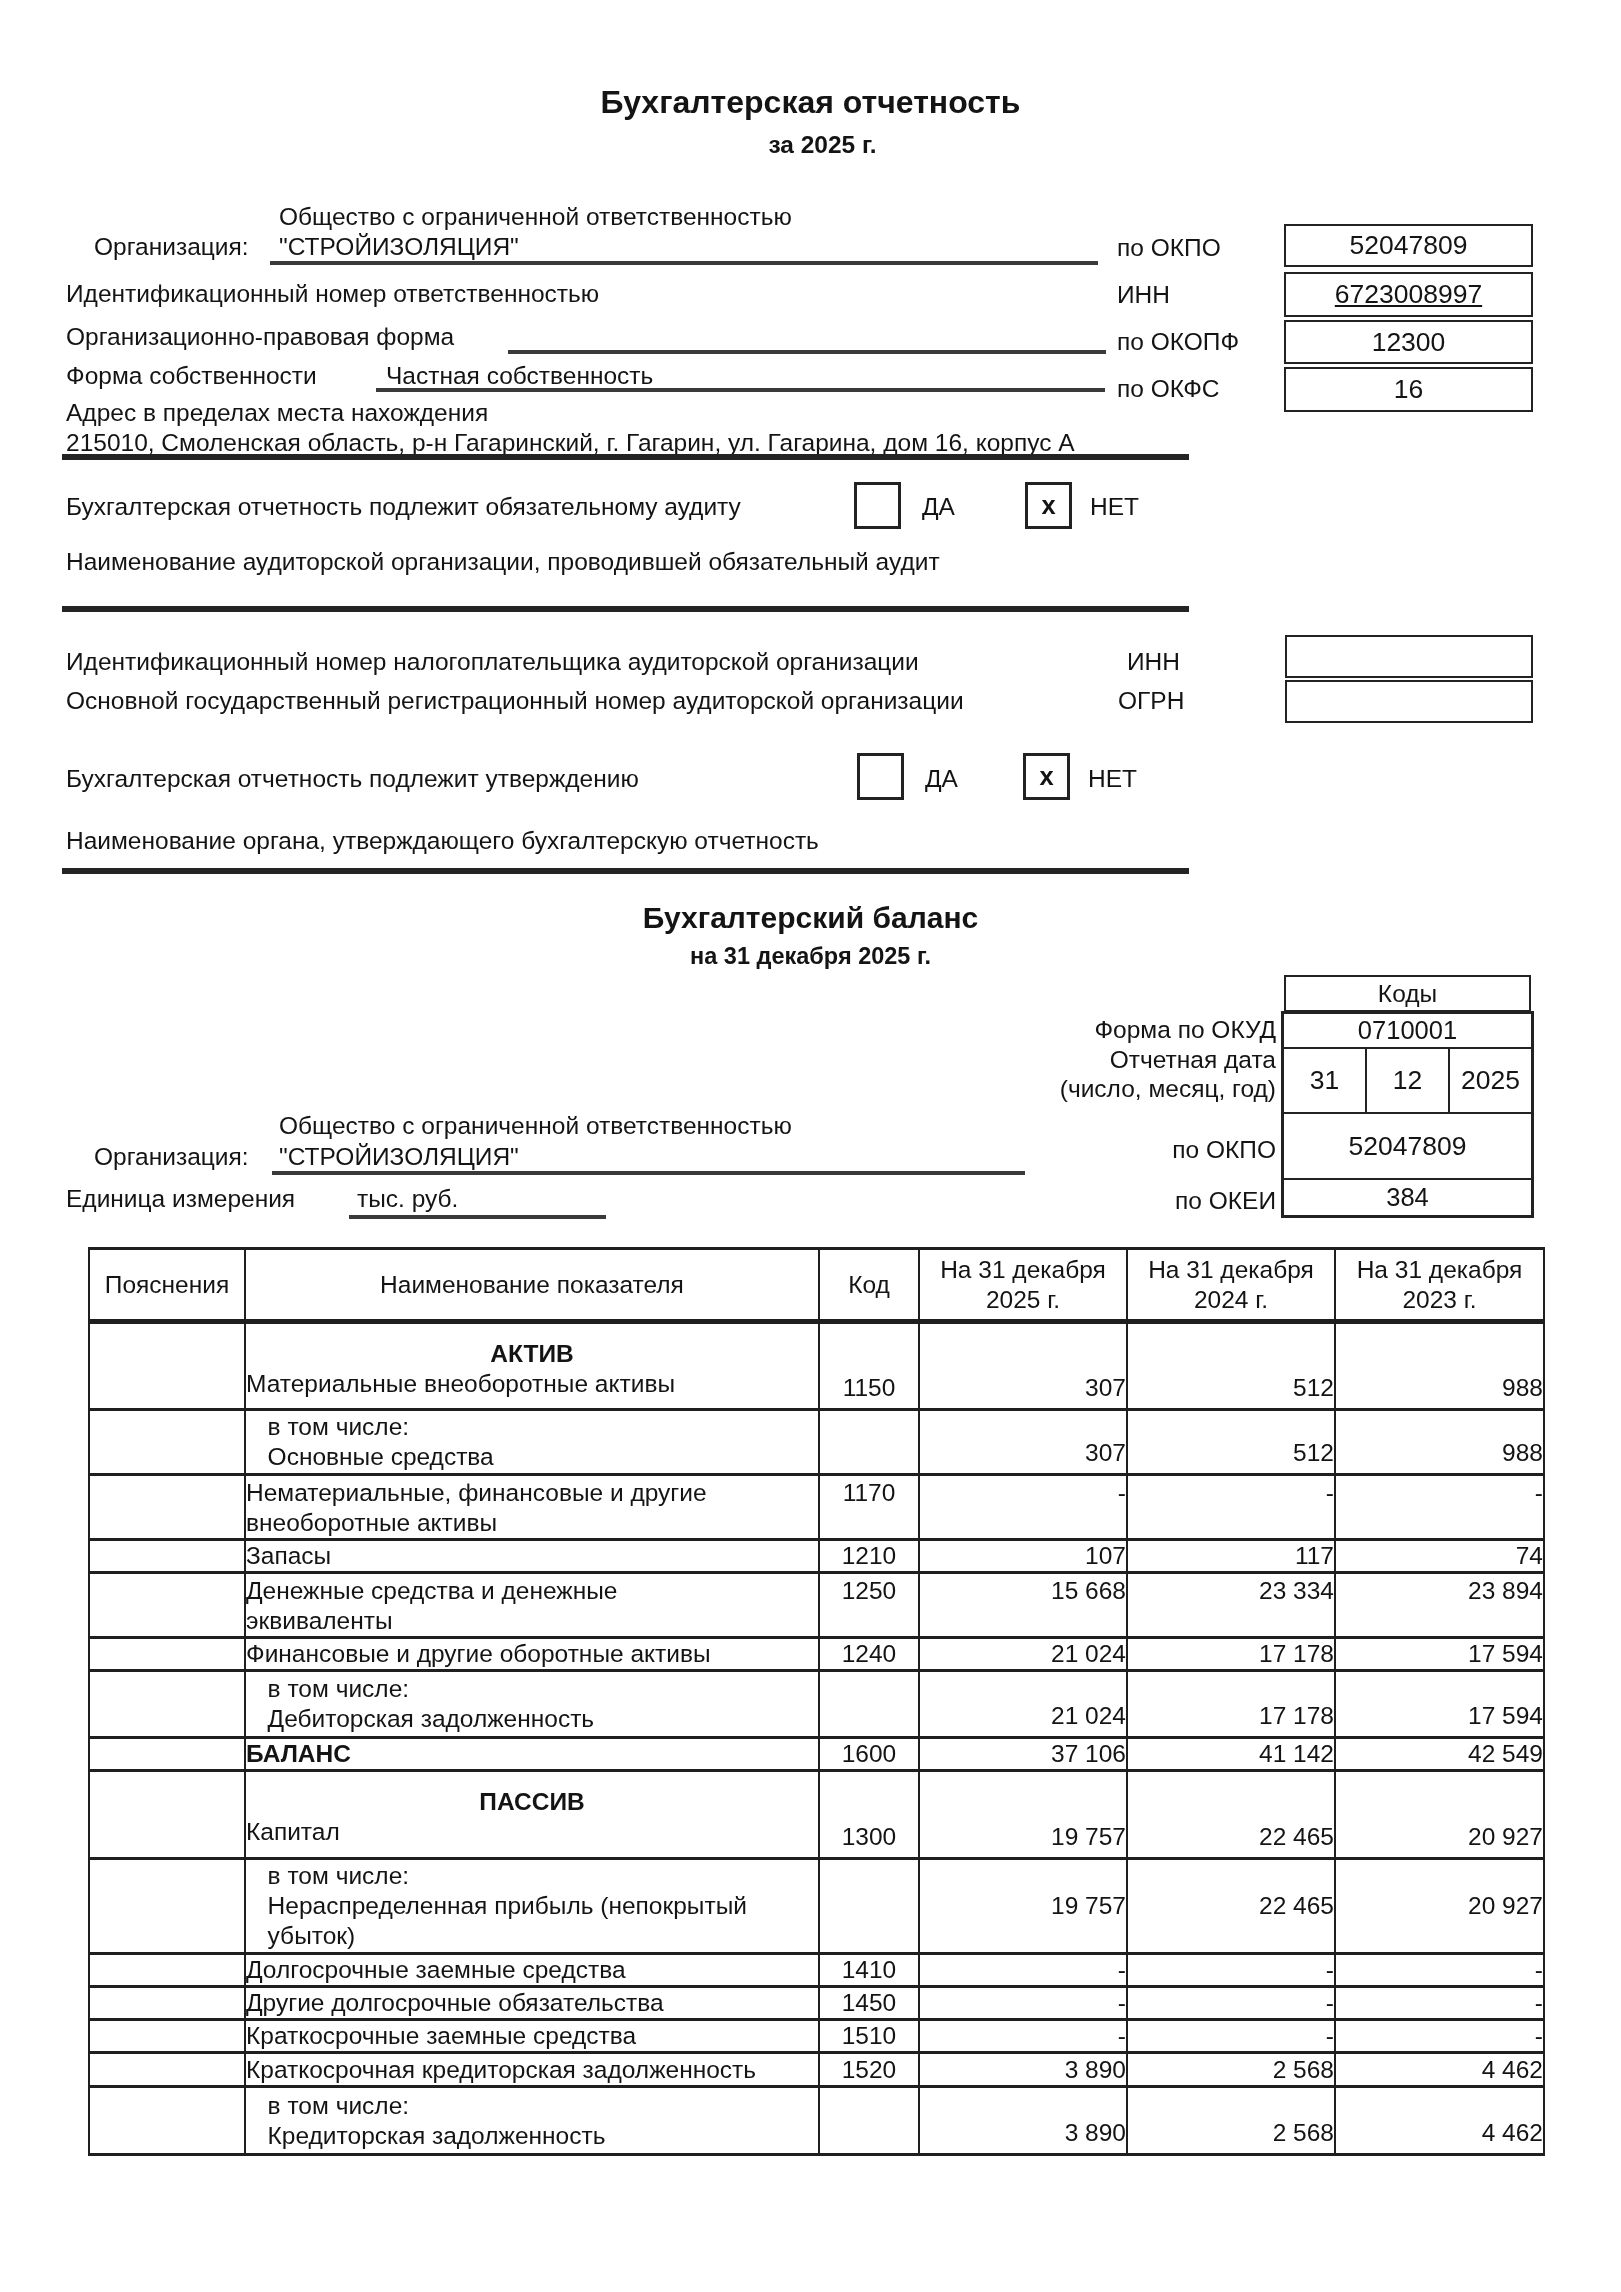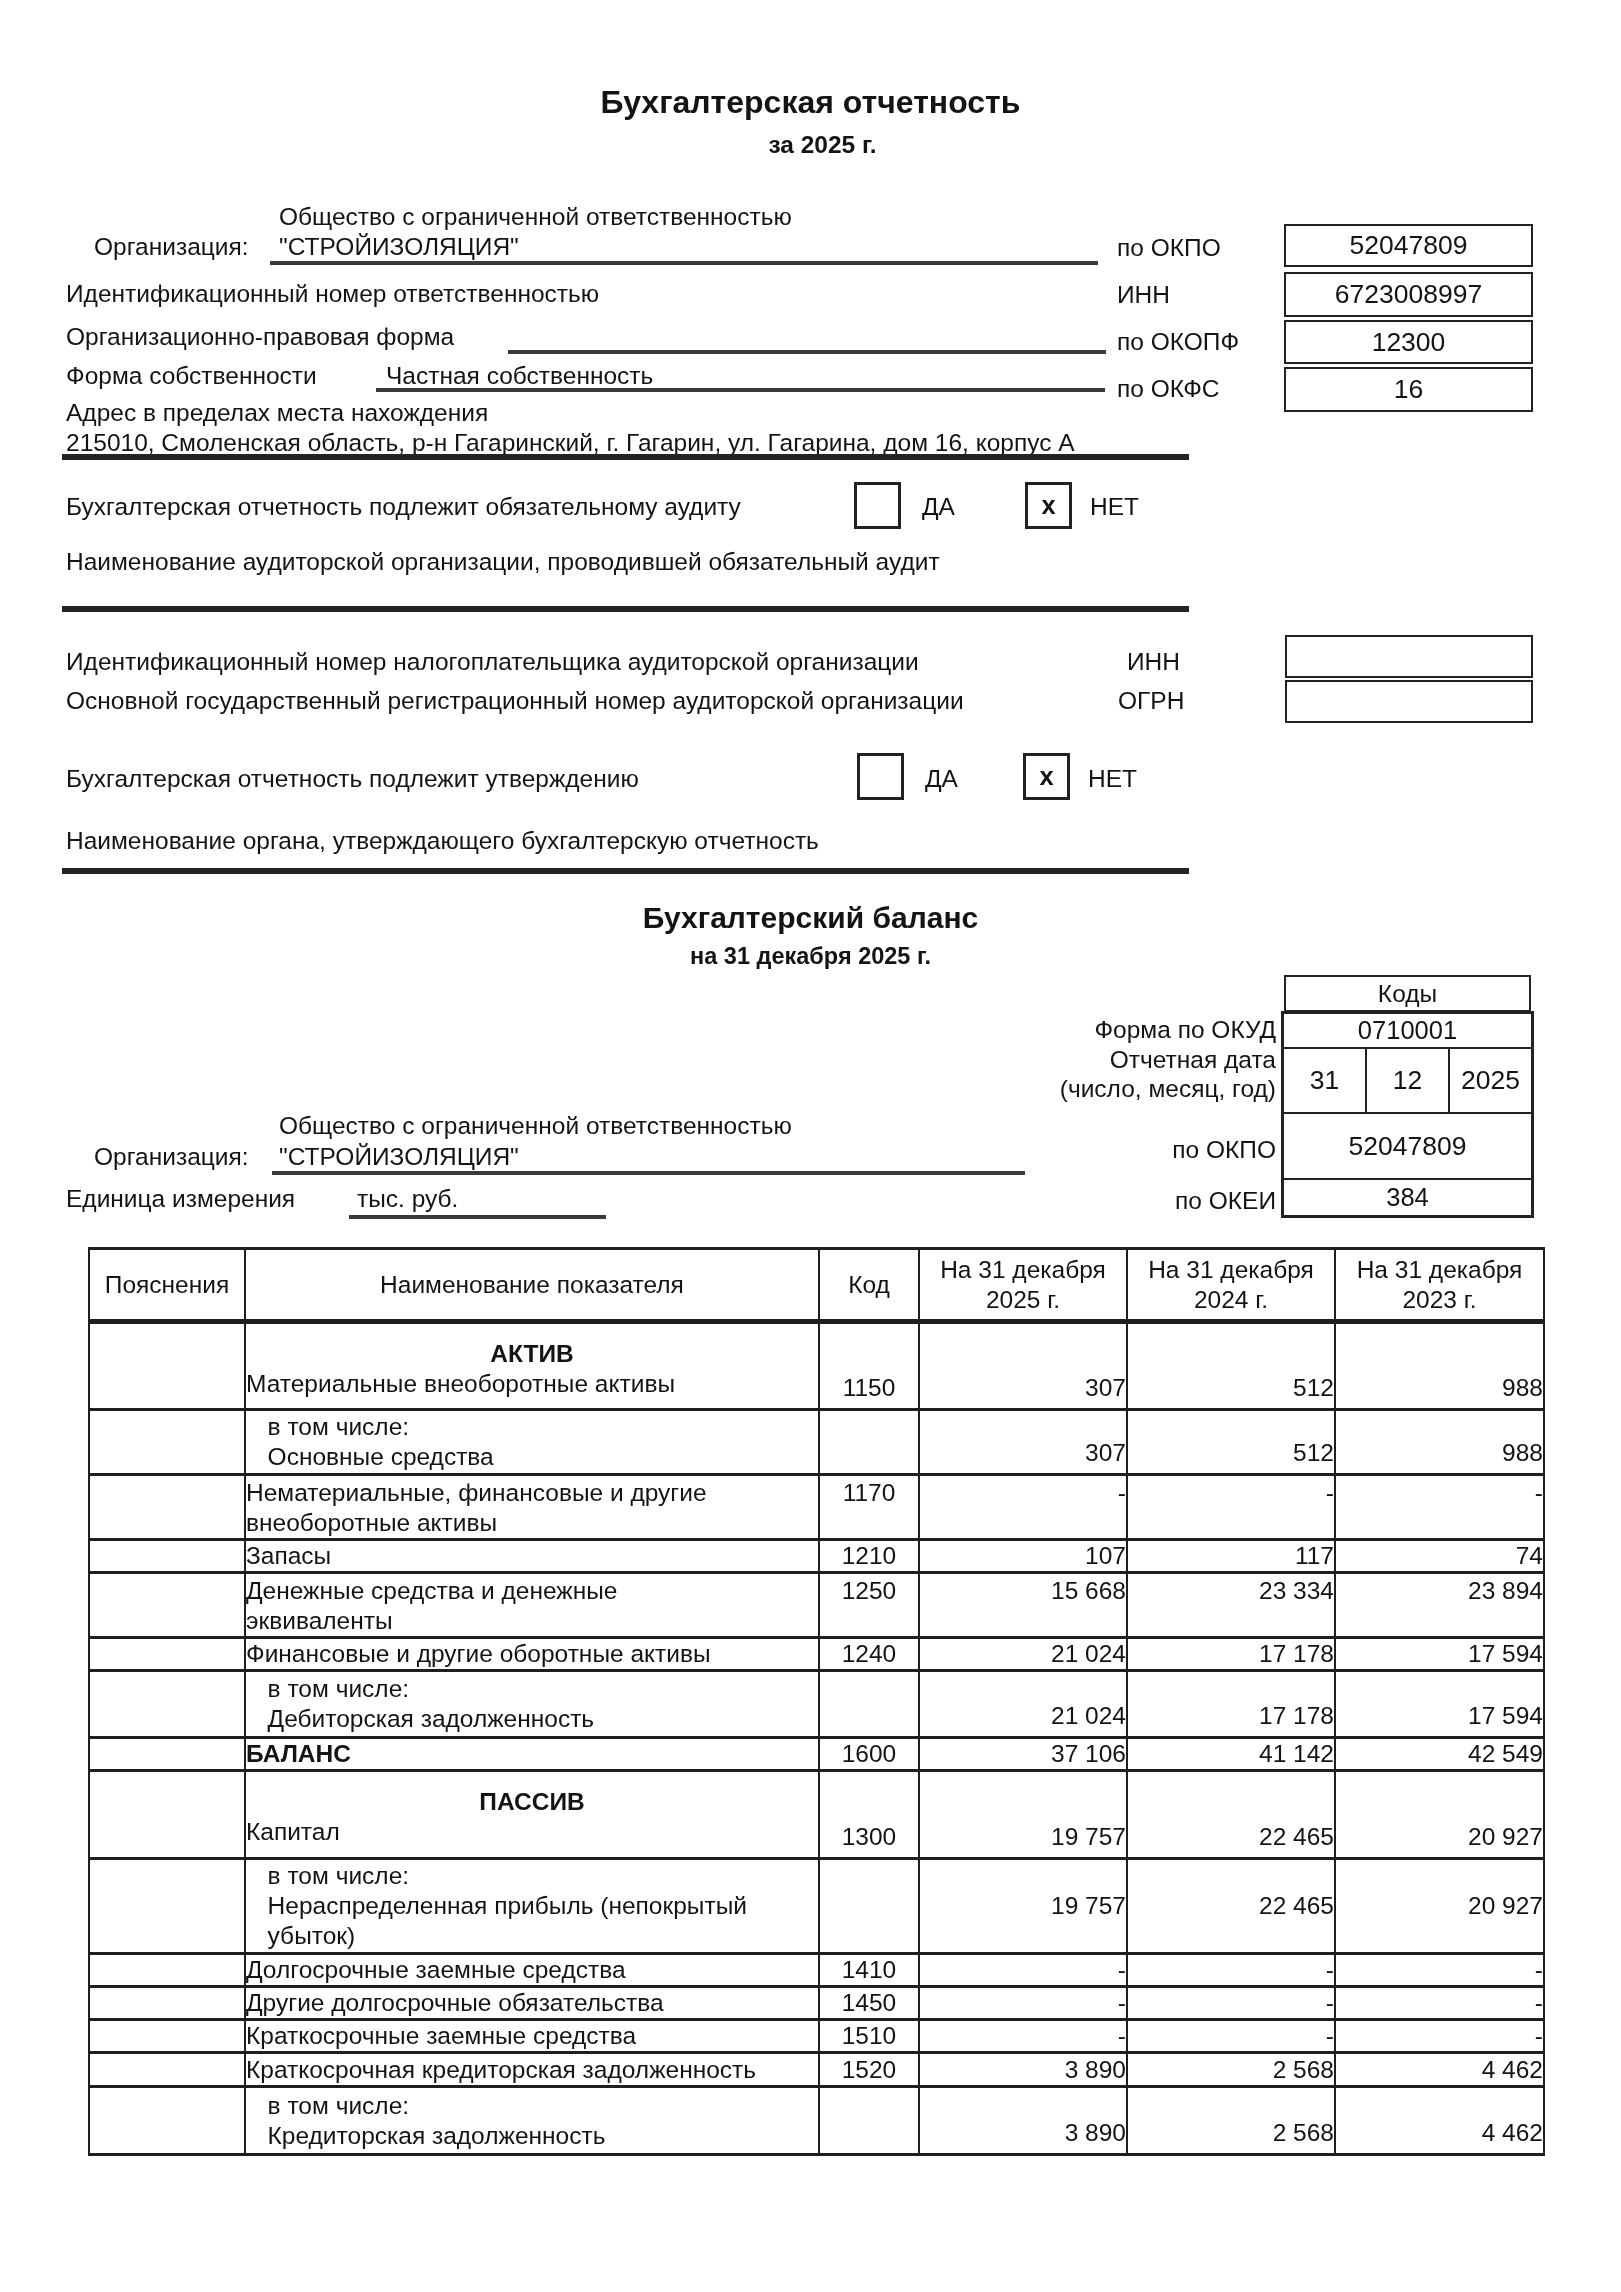--- a/index.html
+++ b/index.html
@@ -65,21 +65,21 @@
 
   <div class="abs lbl" style="left:66px;top:398px;">Адрес в пределах места нахождения</div>
   <div class="abs lbl" style="left:66px;top:428px;">215010, Смоленская область, р-н Гагаринский, г. Гагарин, ул. Гагарина, дом 16, корпус А</div>
   <div class="abs hrule" style="left:62px;top:454px;width:1127px;"></div>
 
   <div class="abs lbl" style="left:1117px;top:233px;">по ОКПО</div>
   <div class="abs lbl" style="left:1117px;top:280px;">ИНН</div>
   <div class="abs lbl" style="left:1117px;top:327px;">по ОКОПФ</div>
   <div class="abs lbl" style="left:1117px;top:374px;">по ОКФС</div>
   <div class="abs codebox" style="left:1284px;top:224px;width:245px;height:39px;">52047809</div>
-  <div class="abs codebox" style="left:1284px;top:272px;width:245px;height:41px;">6723008997</div>
+  <div class="abs codebox" style="left:1284px;top:272px;width:245px;height:41px;text-decoration:underline;">6723008997</div>
   <div class="abs codebox" style="left:1284px;top:320px;width:245px;height:40px;">12300</div>
   <div class="abs codebox" style="left:1284px;top:367px;width:245px;height:41px;">16</div>
 
   <div class="abs lbl" style="left:66px;top:492px;">Бухгалтерская отчетность подлежит обязательному аудиту</div>
   <div class="abs cbx" style="left:854px;top:482px;"></div>
   <div class="abs lbl" style="left:922px;top:492px;">ДА</div>
   <div class="abs cbx" style="left:1025px;top:482px;">x</div>
   <div class="abs lbl" style="left:1090px;top:492px;">НЕТ</div>
 
   <div class="abs lbl" style="left:66px;top:547px;">Наименование аудиторской организации, проводившей обязательный аудит</div>

